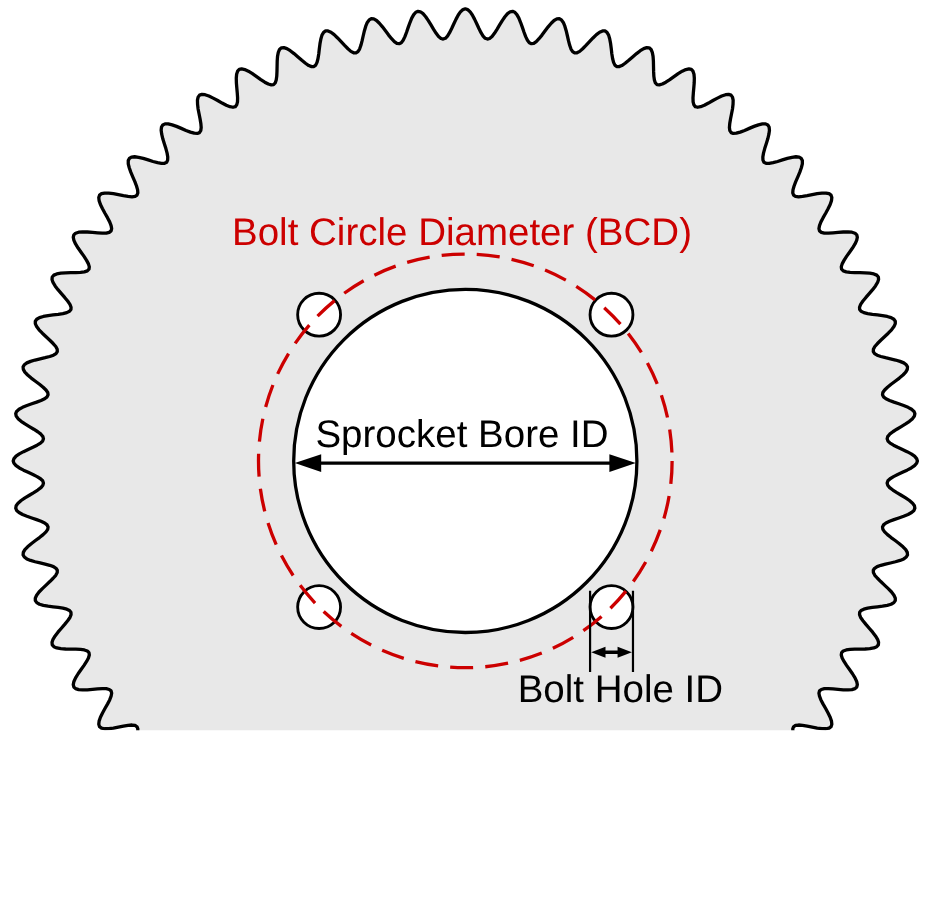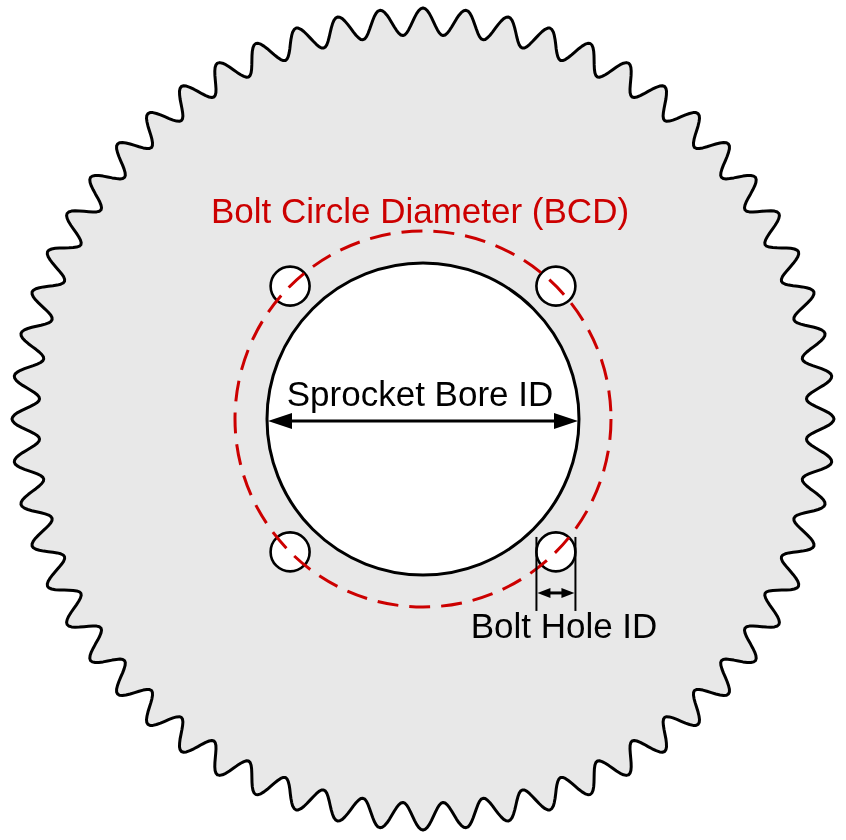--- a/index.html
+++ b/index.html
@@ -4,21 +4,21 @@
 <style>
   :root{
     --accent:#CC0000;
     --ink:#000000;
     --body-fill:#E8E8E8;
     --bg:#FFFFFF;
   }
   html,body{margin:0;padding:0;background:var(--bg);}
   .stage{
     position:relative;
-    width:846px;height:840px;
+    width:846px;height:664px;
     background:var(--bg);
     overflow:hidden;
   }
   svg{display:block;}
   .gear-body{fill:var(--body-fill);stroke:var(--ink);stroke-width:3;stroke-linejoin:round;}
   .bore{fill:#fff;stroke:var(--ink);stroke-width:3;}
   .bolt-hole{fill:#fff;stroke:var(--ink);stroke-width:2.6;}
   .bcd-circle{fill:none;stroke:var(--accent);stroke-width:3;stroke-dasharray:21 11;}
   .dim-line{stroke:var(--ink);stroke-width:3;}
   .ext-line{stroke:var(--ink);stroke-width:2;}

